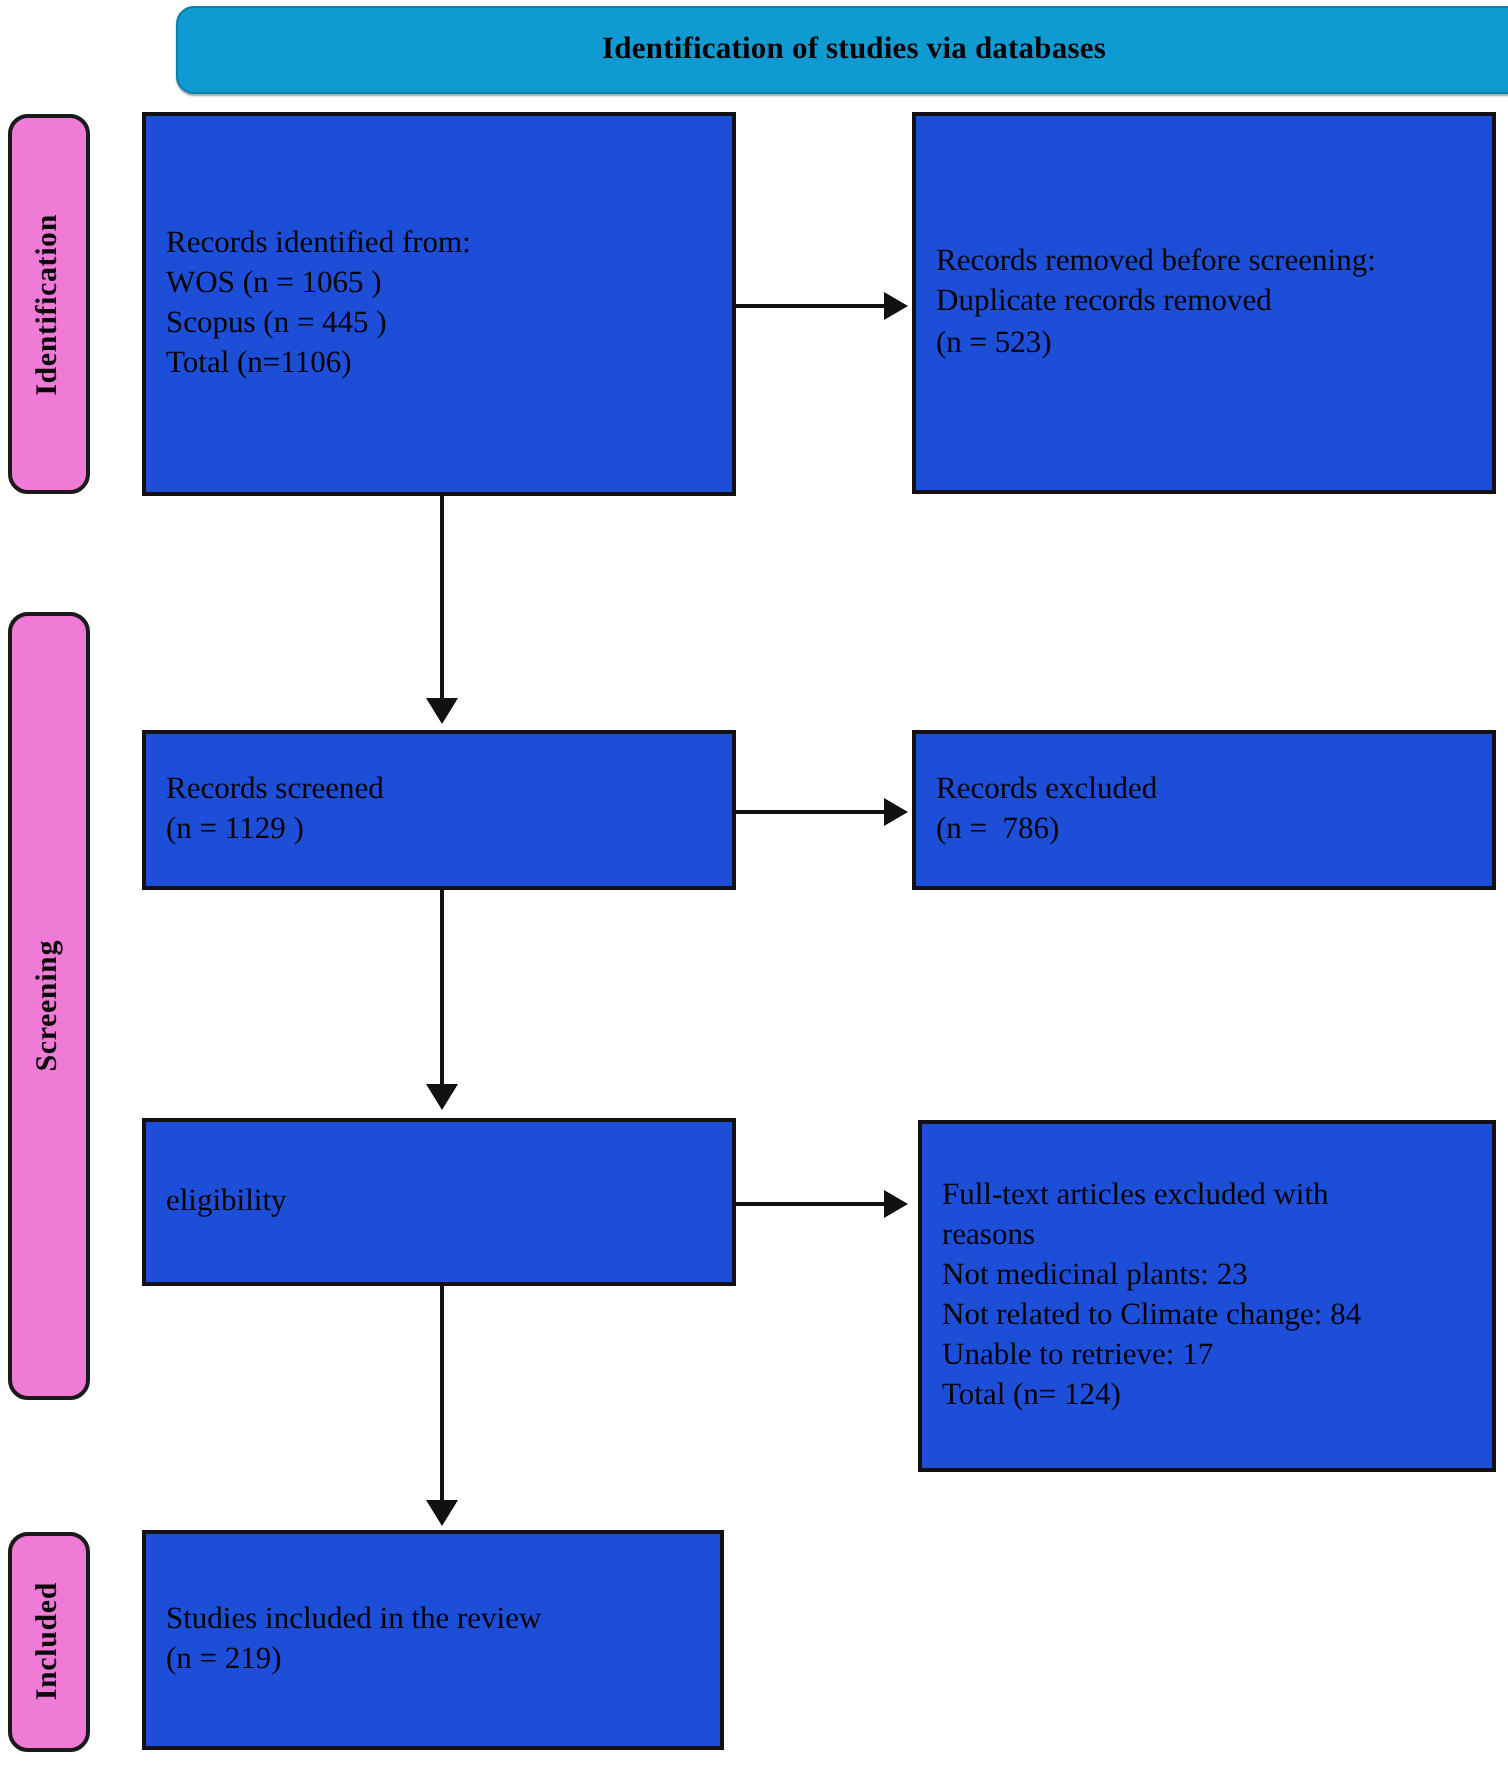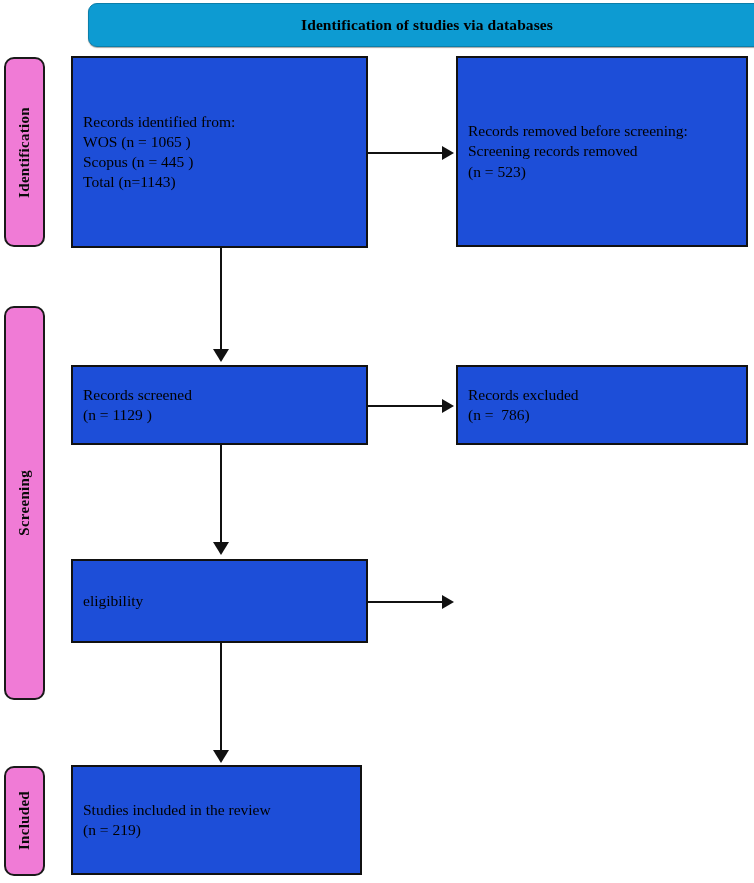--- a/index.html
+++ b/index.html
@@ -120,29 +120,29 @@
   </div>
 
   <div class="stage-label" style="left:4px; top:766px; width:41px; height:110px;">
     <span>Included</span>
   </div>
 
   <div class="flow-box" style="left:71px; top:56px; width:297px; height:192px;">
     <div class="line">Records identified from:</div>
     <div class="line">WOS (n = 1065 )</div>
     <div class="line">Scopus (n = 445 )</div>
-    <div class="line">Total (n=1143)</div>
+    <div class="line">Total (n=1106)</div>
   </div>
 
   <div class="h-line" style="left:368px; top:152px; width:74px;"></div>
   <div class="arrow-right" style="left:442px; top:146px;"></div>
 
   <div class="flow-box" style="left:456px; top:56px; width:292px; height:191px;">
     <div class="line">Records removed before screening:</div>
-    <div class="line">Screening records removed</div>
+    <div class="line">Duplicate records removed</div>
     <div class="line">(n = 523)</div>
   </div>
 
   <div class="v-line" style="left:220px; top:248px; height:101px;"></div>
   <div class="arrow-down" style="left:213px; top:349px;"></div>
 
   <div class="flow-box" style="left:71px; top:365px; width:297px; height:80px;">
     <div class="line">Records screened</div>
     <div class="line">(n = 1129 )</div>
   </div>
@@ -158,20 +158,28 @@
   <div class="v-line" style="left:220px; top:445px; height:97px;"></div>
   <div class="arrow-down" style="left:213px; top:542px;"></div>
 
   <div class="flow-box" style="left:71px; top:559px; width:297px; height:84px;">
     <div class="line">eligibility</div>
   </div>
 
   <div class="h-line" style="left:368px; top:601px; width:74px;"></div>
   <div class="arrow-right" style="left:442px; top:595px;"></div>
 
+  <div class="flow-box" style="left:459px; top:560px; width:289px; height:176px;">
+    <div class="line">Full-text articles excluded with</div>
+    <div class="line">reasons</div>
+    <div class="line">Not medicinal plants: 23</div>
+    <div class="line">Not related to Climate change: 84</div>
+    <div class="line">Unable to retrieve: 17</div>
+    <div class="line">Total (n= 124)</div>
+  </div>
 
   <div class="v-line" style="left:220px; top:643px; height:107px;"></div>
   <div class="arrow-down" style="left:213px; top:750px;"></div>
 
   <div class="flow-box" style="left:71px; top:765px; width:291px; height:110px;">
     <div class="line">Studies included in the review</div>
     <div class="line">(n = 219)</div>
   </div>
 
 </div>

